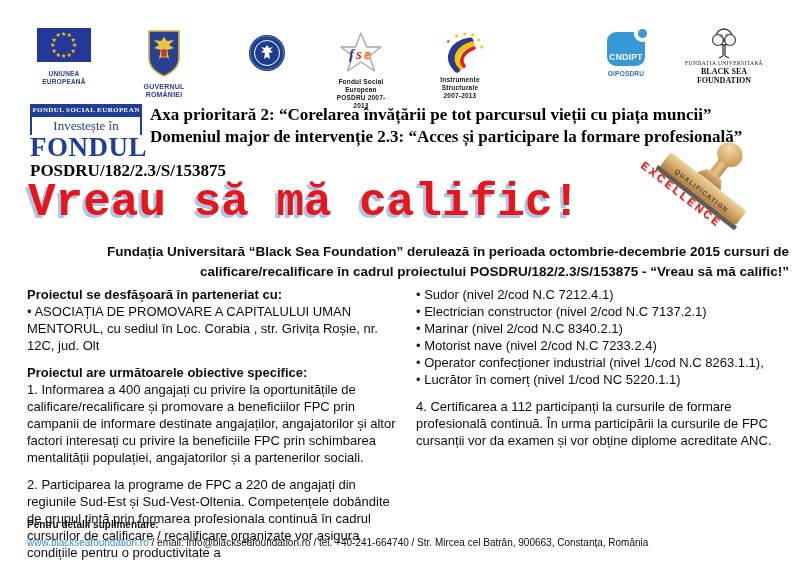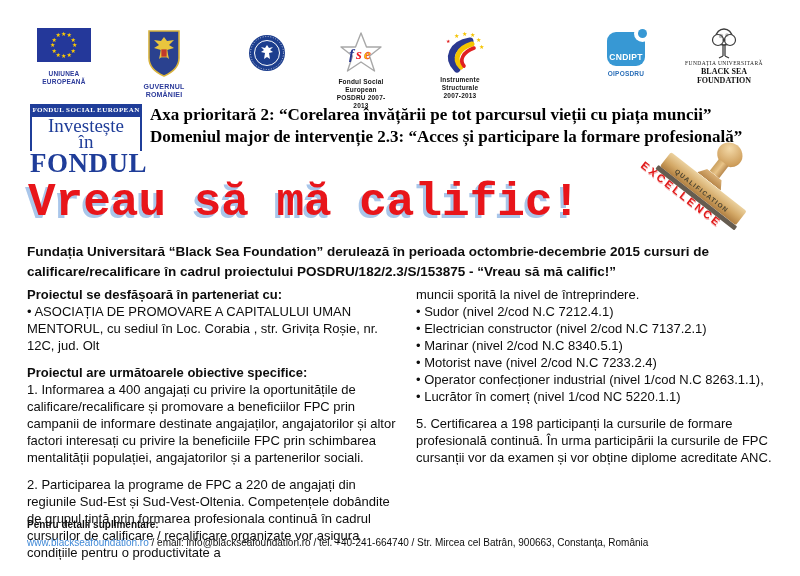--- a/index.html
+++ b/index.html
@@ -41,21 +41,21 @@
   .logo-bsf{left:684px;top:27px;width:80px;}
   .logo-bsf svg{display:block;margin:0 auto 1px;}
   .bsf-l1{font-family:"Liberation Serif",serif;font-size:5.5px;line-height:7px;letter-spacing:.4px;color:#222;}
   .bsf-l2{font-family:"Liberation Serif",serif;font-weight:bold;font-size:8px;line-height:9px;color:#111;}
 
   
   .fse-box{position:absolute;left:30px;top:104px;width:112px;text-align:center;}
   .fse-bar{background:#1f3d99;color:#fff;font-family:"Liberation Serif",serif;font-weight:bold;
            font-size:7px;line-height:13px;letter-spacing:.4px;}
   .fse-mid{border-left:2px solid #1f3d99;border-right:2px solid #1f3d99;color:#1f3d99;
-           font-family:"Liberation Serif",serif;font-size:19px;line-height:16px;padding:1px 14px;}
+           font-family:"Liberation Serif",serif;font-size:13px;line-height:16px;padding:1px 14px;}
   .fse-oameni{color:#1f3d99;font-family:"Liberation Serif",serif;font-weight:bold;
               font-size:27px;line-height:27px;letter-spacing:.5px;margin-top:-1px;}
 
   
   .axis{position:absolute;left:150px;top:104px;width:648px;font-family:"Liberation Serif",serif;
         font-weight:bold;font-size:17px;line-height:22px;color:#000;}
   .code{position:absolute;left:30px;top:161px;font-family:"Liberation Serif",serif;
         font-weight:bold;font-size:17px;color:#000;}
   .title{position:absolute;left:28px;top:178px;font-family:Liberation Mono, monospace;
          font-weight:bold;font-size:46px;line-height:50px;color:#e8151a;
@@ -75,21 +75,21 @@
                background:linear-gradient(180deg,#ecd2a0 0%,#d3a866 55%,#b07f42 100%);
                text-align:center;}
   .stamp-block-text{font-size:6.5px;line-height:18px;letter-spacing:1.2px;font-weight:bold;color:#4a4330;}
   .stamp-rubber{width:100px;height:5px;margin:0 auto;background:#655c50;border-radius:1px;}
   .stamp-ink{position:absolute;left:-6px;top:48px;transform:rotate(38deg);
              color:#e01818;font-weight:bold;font-size:11px;letter-spacing:2.5px;
              text-shadow:1px 1px 0 #f6b9b9;}
 
   
   .intro{position:absolute;left:27px;top:242px;width:762px;font-weight:bold;
-         font-size:13.5px;line-height:20px;color:#0d0d0d;}
+         font-size:13.5px;line-height:20px;color:#0d0d0d;text-align:right;}
 
   
   .cols{position:absolute;left:27px;top:286px;width:764px;display:flex;gap:14px;}
   .col{width:375px;font-size:13px;line-height:17px;color:#0d0d0d;}
   .col p{margin:0;}
   .col p.bold{font-weight:bold;}
   .col p.gap{margin-top:10px;}
 
   
   .footer{position:absolute;left:27px;top:516px;width:764px;font-size:10px;line-height:18px;}
@@ -193,20 +193,21 @@
     <div class="fse-bar">FONDUL SOCIAL EUROPEAN</div>
     <div class="fse-mid">Investește în</div>
     <div class="fse-oameni">FONDUL</div>
   </div>
 
   <div class="axis">
     <div>Axa prioritară 2: “Corelarea învățării pe tot parcursul vieții cu piața muncii”</div>
     <div>Domeniul major de intervenție 2.3: “Acces și participare la formare profesională”</div>
   </div>
 
+  <div class="code">POSDRU/182/2.3/S/153875</div>
 
   <div class="title">Vreau să mă calific!</div>
 
   <div class="stamp">
     <div class="stamp-rot">
       <div class="stamp-knob"></div>
       <div class="stamp-neck"></div>
       <div class="stamp-base"></div>
       <div class="stamp-block">
         <span class="stamp-block-text">QUALIFICATION</span>
@@ -220,28 +221,27 @@
 
   <div class="cols">
     <div class="col">
       <p class="bold">Proiectul se desfășoară în parteneriat cu:</p>
       <p>• ASOCIAȚIA DE PROMOVARE A CAPITALULUI UMAN MENTORUL, cu sediul în Loc. Corabia , str. Grivița Roșie, nr. 12C, jud. Olt</p>
       <p class="bold gap">Proiectul are următoarele obiective specifice:</p>
       <p>1. Informarea a 400 angajați cu privire la oportunitățile de calificare/recalificare și promovare a beneficiilor FPC prin campanii de informare destinate angajaților, angajatorilor și altor factori interesați cu privire la beneficiile FPC prin schimbarea mentalității populației, angajatorilor și a partenerilor sociali.</p>
       <p class="gap">2. Participarea la programe de FPC a 220 de angajați din regiunile Sud-Est și Sud-Vest-Oltenia. Competențele dobândite de grupul țintă prin formarea profesionala continuă în cadrul cursurilor de calificare / recalificare organizate vor asigura condițiile pentru o productivitate a</p>
     </div>
     <div class="col">
-      <p>muncii sporită la nivel de întreprindere.</p>
       <p>• Sudor (nivel 2/cod N.C 7212.4.1)</p>
       <p>• Electrician constructor (nivel 2/cod N.C 7137.2.1)</p>
-      <p>• Marinar (nivel 2/cod N.C 8340.5.1)</p>
+      <p>• Marinar (nivel 2/cod N.C 8340.2.1)</p>
       <p>• Motorist nave (nivel 2/cod N.C 7233.2.4)</p>
       <p>• Operator confecționer industrial (nivel 1/cod N.C 8263.1.1),</p>
       <p>• Lucrător în comerț (nivel 1/cod NC 5220.1.1)</p>
-      <p class="gap">5. Certificarea a 198 participanți la cursurile de formare profesională continuă. În urma participării la cursurile de FPC cursanții vor da examen și vor obține diplome acreditate ANC.</p>
+      <p class="gap">4. Certificarea a 112 participanți la cursurile de formare profesională continuă. În urma participării la cursurile de FPC cursanții vor da examen și vor obține diplome acreditate ANC.</p>
     </div>
   </div>
 
   <div class="footer">
     <div class="footer-h">Pentru detalii suplimentare:</div>
     <div>
       <span class="footer-link">www.blackseafoundation.ro</span><span class="footer-rest"> / email: info@blackseafoundation.ro / tel. +40-241-664740 / Str. Mircea cel Batrân, 900663, Constanța, România</span>
     </div>
   </div>
 

